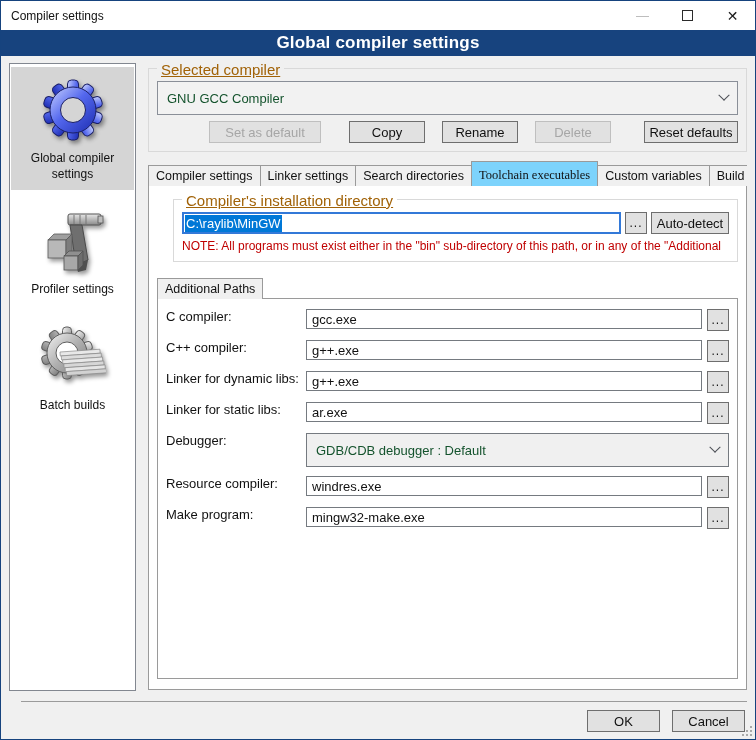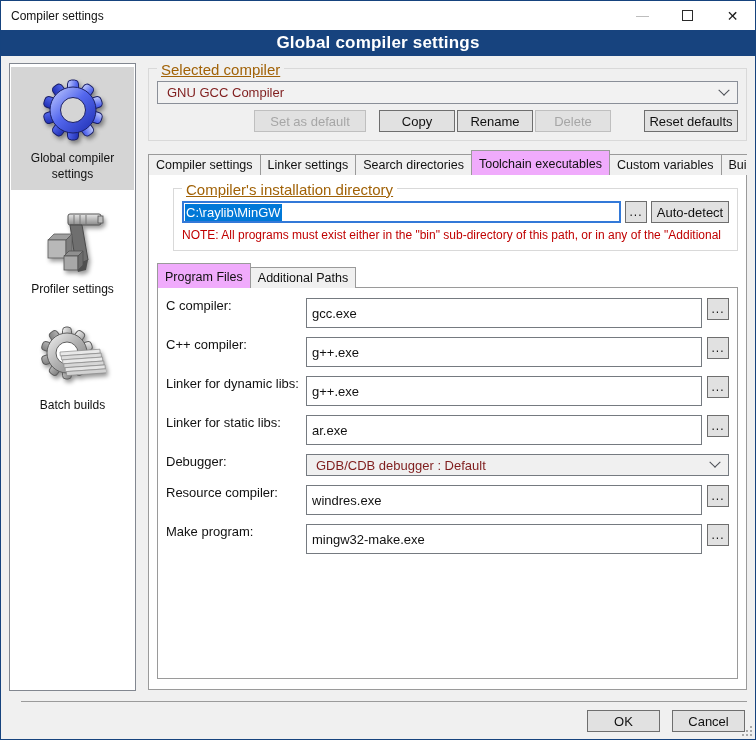--- a/index.html
+++ b/index.html
@@ -33,53 +33,53 @@
   .side-label { font-size: 12px; color: #111; text-align: center; margin-top: 7px; line-height: 1.3; }
   
   .main { flex: 1; display: flex; flex-direction: column; min-width: 0; }
   
   .group { position: relative; border: 1px solid #d9d9d9; padding: 12px 8px 8px 8px; }
   .group > .legend { position: absolute; top: -8px; left: 8px; font-size: 15px; color: #a16207; padding: 0 4px; text-decoration: underline; }
   .g-gray > .legend { background: #f0f0f0; }
   .g-white > .legend { background: #fff; }
   .group-compiler { margin-top: 5px; }
   
-  .combo { height: 23px; border: 1px solid #8a8f98; background: #f2f2f2; display: flex; align-items: center; padding: 10px 9px; font-size: 13px; color: #7f1d1d; }
+  .combo { height: 23px; border: 1px solid #8a8f98; background: #f2f2f2; display: flex; align-items: center; padding: 16px 9px; font-size: 13px; color: #14532d; }
   .combo .combo-text { flex: 1; }
   .chev { width: 8px; height: 8px; border-right: 1.6px solid #4d5057; border-bottom: 1.6px solid #4d5057; transform: rotate(45deg) translate(-2px,-2px); flex: 0 0 auto; }
   .combo-flat { background: #f0f0f0; border: 1px solid #757a80; height: 22px; }
   
   .btn { height: 22px; background: #e1e1e1; border: 1px solid #6e6e6e; font-size: 13px; color: #111; display: flex; align-items: center; justify-content: center; font-family: "Liberation Sans", sans-serif; }
   .btn.disabled { color: #a6a6a6; border-color: #bfbfbf; }
   .btnrow { display: flex; margin-top: 6px; align-items: center; }
   .btnrow .spacer { flex: 1; }
   .b-setdef { width: 112px; margin-right: 13px; }
-  .b-copy, .b-rename, .b-delete { width: 76px; margin-right: 2px; }
+  .b-copy, .b-rename, .b-delete { width: 76px; margin-right: 2px; margin-left: 15px; }
   .b-delete { margin-right: 33px; }
   .b-reset { width: 94px; }
   
   .tabbar { display: flex; align-items: flex-end; margin-top: 9px; height: 25px; position: relative; z-index: 2; overflow: hidden; }
   .tab { height: 21px; line-height: 20px; padding: 0 7px; background: #f0f0f0; border: 1px solid #9a9a9a; border-bottom: none; font-size: 12.5px; color: #111; margin-right: -1px; white-space: nowrap; flex: 0 0 auto; }
-  .tab.active { height: 25px; line-height: 26px; background: #f0abfc; position: relative; z-index: 3; }
+  .tab.active { height: 25px; line-height: 26px; background: #7dd3fc; position: relative; z-index: 3; font-family: Liberation Serif, serif; }
   .tab.clipped { max-width: 41px; overflow: hidden; }
   .tabpanel { border: 1px solid #9a9a9a; background: #fff; margin-top: -1px; position: relative; z-index: 1; }
   .panel-main { flex: 1; padding: 9px 8px 8px 8px; display: flex; flex-direction: column; min-height: 0; }
   
   .dir-row { display: flex; align-items: center; gap: 4px; }
   .dir-input { flex: 1; height: 22px; border: 2px solid #3379d8; background: #fff; display: flex; align-items: center; padding: 0 1px; font-size: 13px; overflow: hidden; }
   .dir-sel { background: #0078d7; color: #fff; padding: 1px 1px; white-space: nowrap; }
   .browse-btn { width: 22px; height: 22px; flex: 0 0 auto; font-size: 12px; letter-spacing: 1px; }
   .autodetect-btn { width: 78px; height: 22px; flex: 0 0 auto; }
   .note { color: #c00000; font-size: 12px; margin-top: 5px; white-space: nowrap; overflow: hidden; }
   
   .subtabbar { margin-top: 12px; }
   .subpanel { flex: 1; padding: 10px 8px; display: flex; flex-direction: column; min-height: 0; margin-bottom: 2px; }
   .frow { display: flex; align-items: flex-start; margin-bottom: 9px; }
   .frow .flabel { width: 140px; font-size: 13px; color: #111; flex: 0 0 auto; }
-  .finput { flex: 1; height: 30px; border: 1px solid #757a80; background: #fff; font-size: 13px; padding: 0 5px; color: #111; font-family: "Liberation Sans", sans-serif; min-width: 0; }
+  .finput { flex: 1; height: 20px; border: 1px solid #757a80; background: #fff; font-size: 13px; padding: 0 5px; color: #111; font-family: "Liberation Sans", sans-serif; min-width: 0; }
   .frow .browse-btn { margin-left: 5px; }
   .fcombo { flex: 1; }
   
   .footer { flex: 1; display: flex; flex-direction: column; margin-left: 12px; }
   .divider { border-top: 1px solid #9b9b9b; margin: 11px 8px 0 8px; }
   .footer-btns { display: flex; justify-content: flex-end; gap: 12px; padding: 8px 10px 0 0; }
   .b-ok, .b-cancel { width: 73px; }
   .grip { position: absolute; right: 2px; bottom: 2px; }
 </style>
 </head>
@@ -227,21 +227,20 @@
             <div class="dir-input">
               <span class="dir-sel">C:\raylib\MinGW</span>
             </div>
             <button class="btn browse-btn">...</button>
             <button class="btn autodetect-btn">Auto-detect</button>
           </div>
           <div class="note">NOTE: All programs must exist either in the "bin" sub-directory of this path, or in any of the "Additional</div>
         </div>
 
         <div class="tabbar subtabbar">
-          <div class="tab active">Program Files</div>
           <div class="tab">Additional Paths</div>
         </div>
 
         <div class="tabpanel subpanel">
           <div class="frow">
             <span class="flabel">C compiler:</span>
             <input class="finput" readonly="" value="gcc.exe" style="">
             <button class="btn browse-btn">...</button>
           </div>
           <div class="frow">

